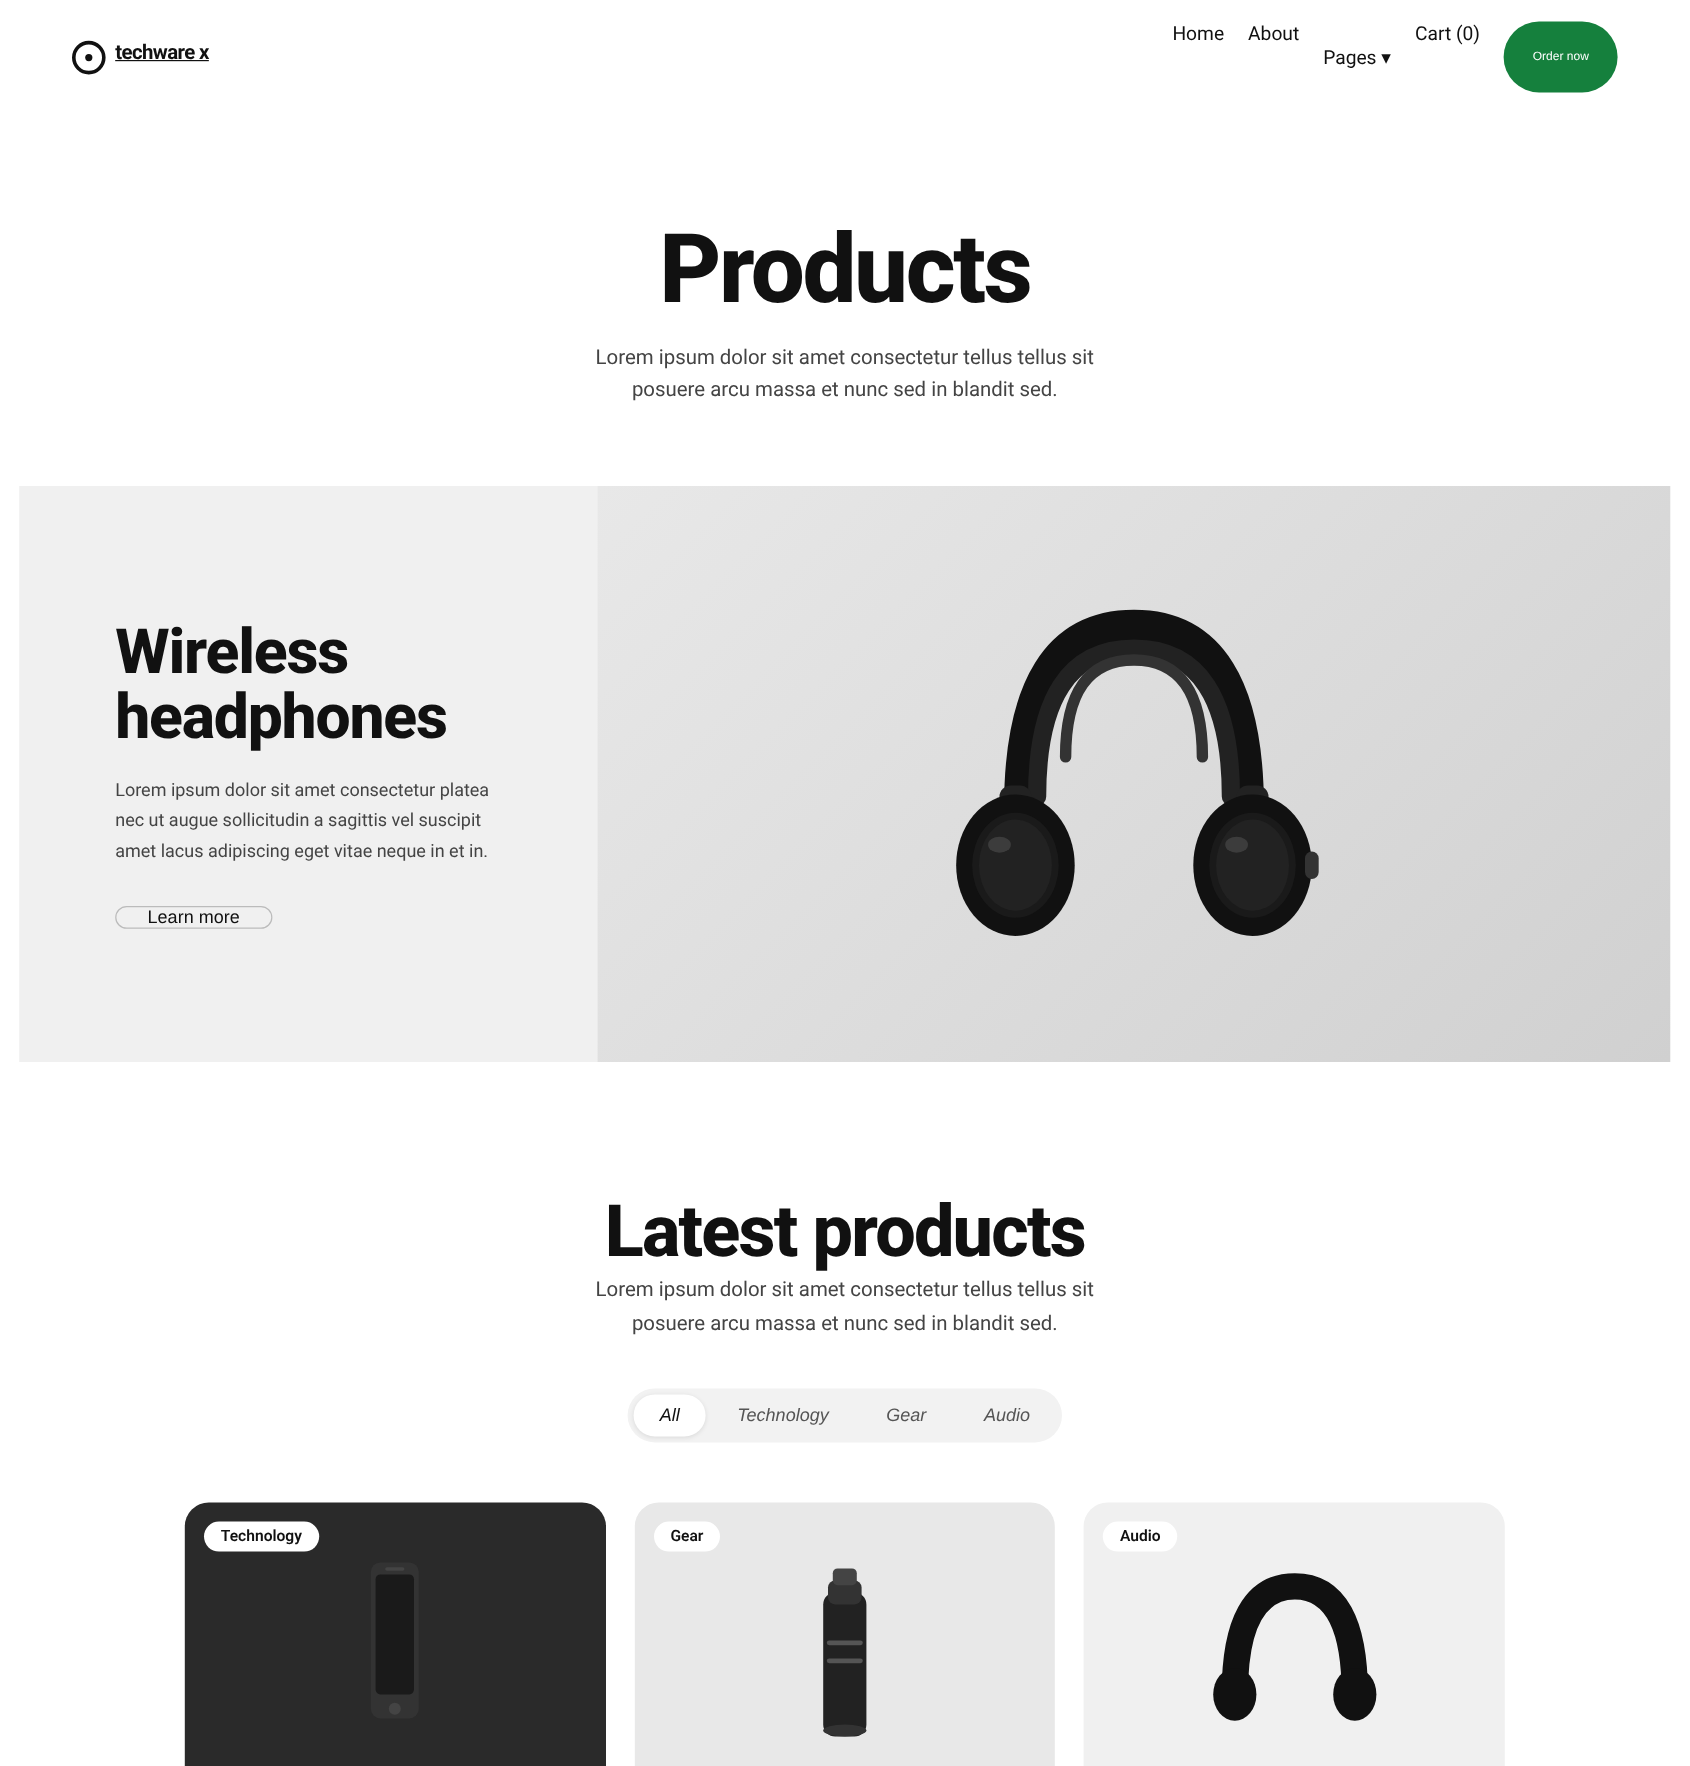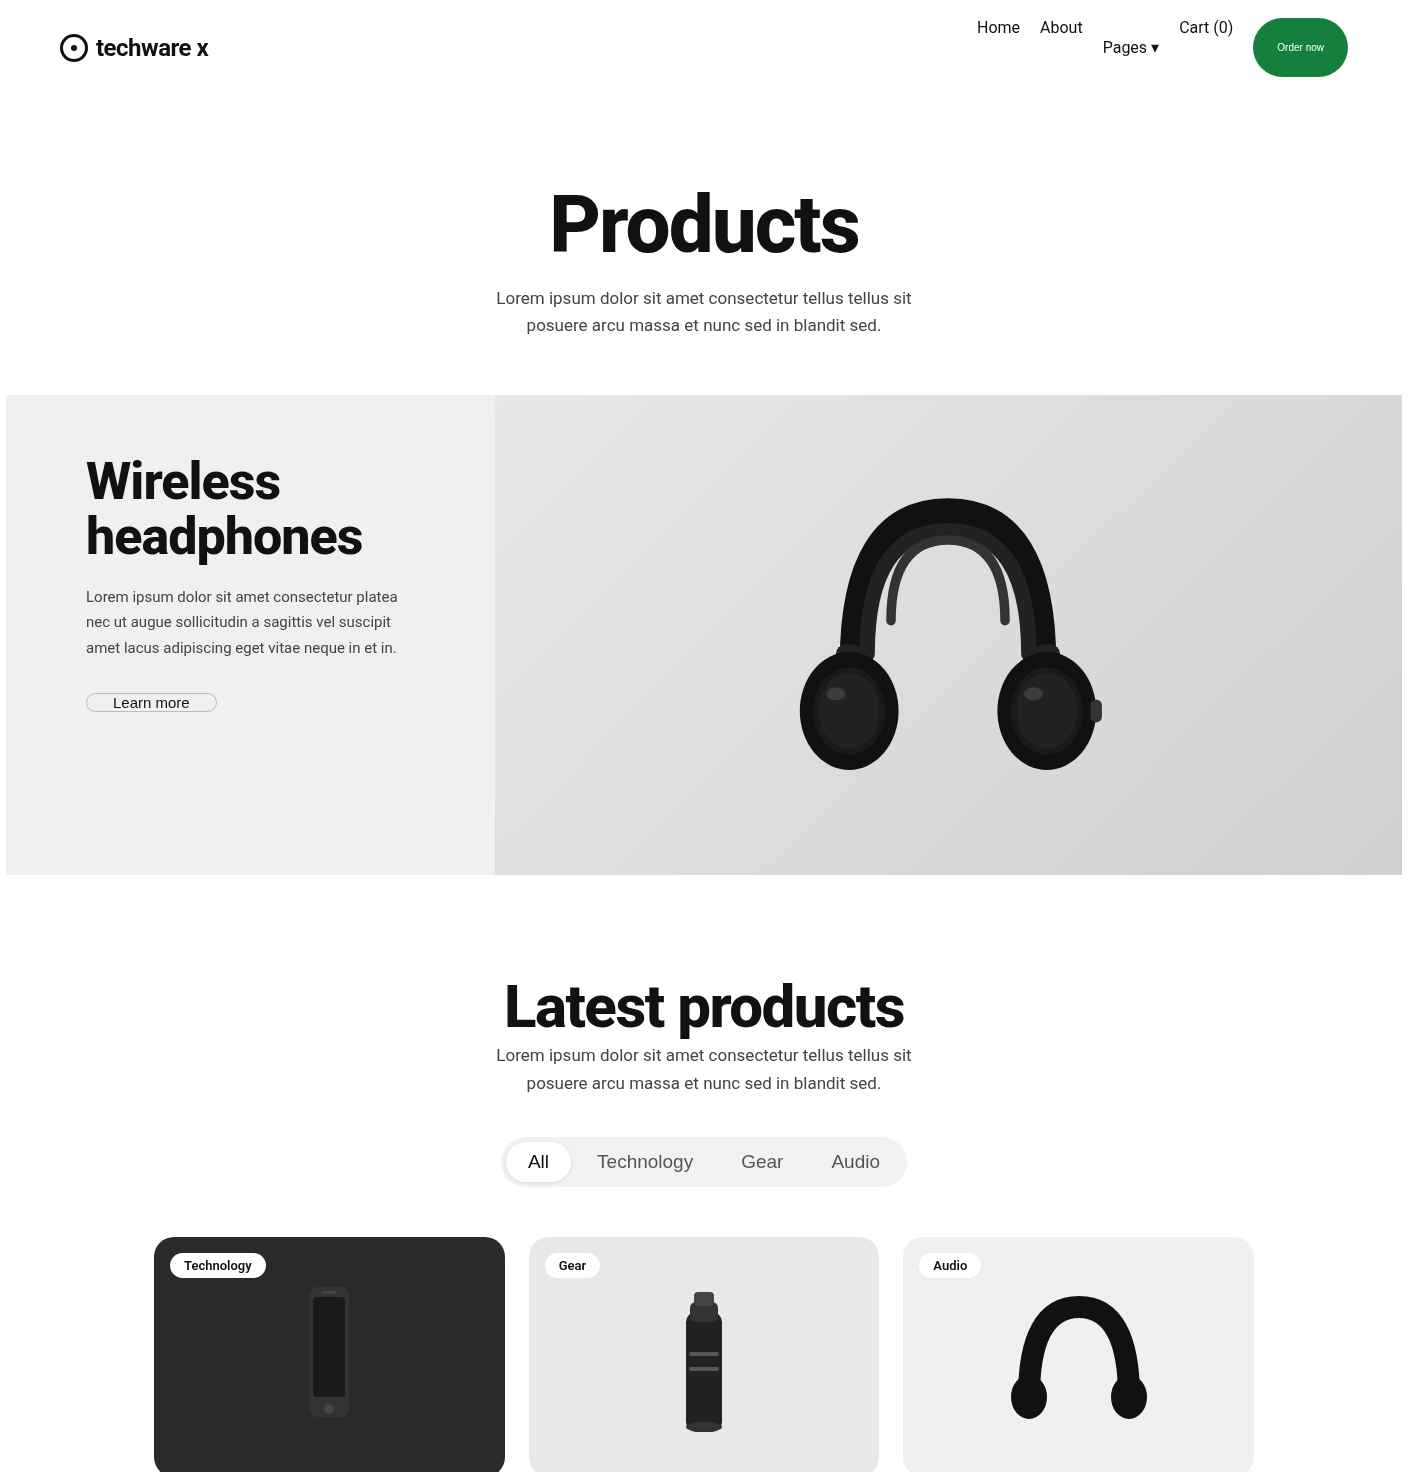--- a/index.html
+++ b/index.html
@@ -21,23 +21,24 @@
       align-items: center;
       justify-content: space-between;
       padding: 18px 60px;
       background: #fff;
     }
 
     .nav-logo {
       display: flex;
       align-items: flex-start;
       gap: 8px;
-      font-size: 24px;
+      font-size: 17px;
       font-weight: 700;
       letter-spacing: -0.5px;
+      text-decoration: underline;
     }
 
     .logo-icon {
       width: 28px;
       height: 28px;
       border: 3px solid #111;
       border-radius: 50%;
       display: flex;
       align-items: center;
       justify-content: center;
@@ -97,24 +98,25 @@
     .hero p {
       font-size: 17px;
       color: #444;
       max-width: 440px;
       margin: 0 auto;
       line-height: 1.6;
     }
 
     
     .featured-banner {
-      margin: 6px;
+      margin: 16px;
       background: #f0f0f0;
       border-radius: 0;
       display: flex;
+      align-items: center;
       position: relative;
       overflow: hidden;
       min-height: 480px;
     }
 
     .banner-text {
       padding: 60px 80px;
       z-index: 2;
       max-width: 480px;
     }
@@ -193,25 +195,26 @@
       padding: 5px;
       gap: 4px;
       margin-bottom: 50px;
     }
 
     .filter-tab {
       padding: 9px 22px;
       border-radius: 50px;
       border: none;
       background: transparent;
-      font-size: 19px;
+      font-size: 15px;
       cursor: pointer;
       color: #555;
       font-weight: 400;
       transition: background 0.2s;
+      font-style: italic;
     }
 
     .filter-tab.active {
       background: #fff;
       color: #111;
       font-weight: 500;
       box-shadow: 0 1px 4px rgba(0,0,0,0.1);
     }
 
     

